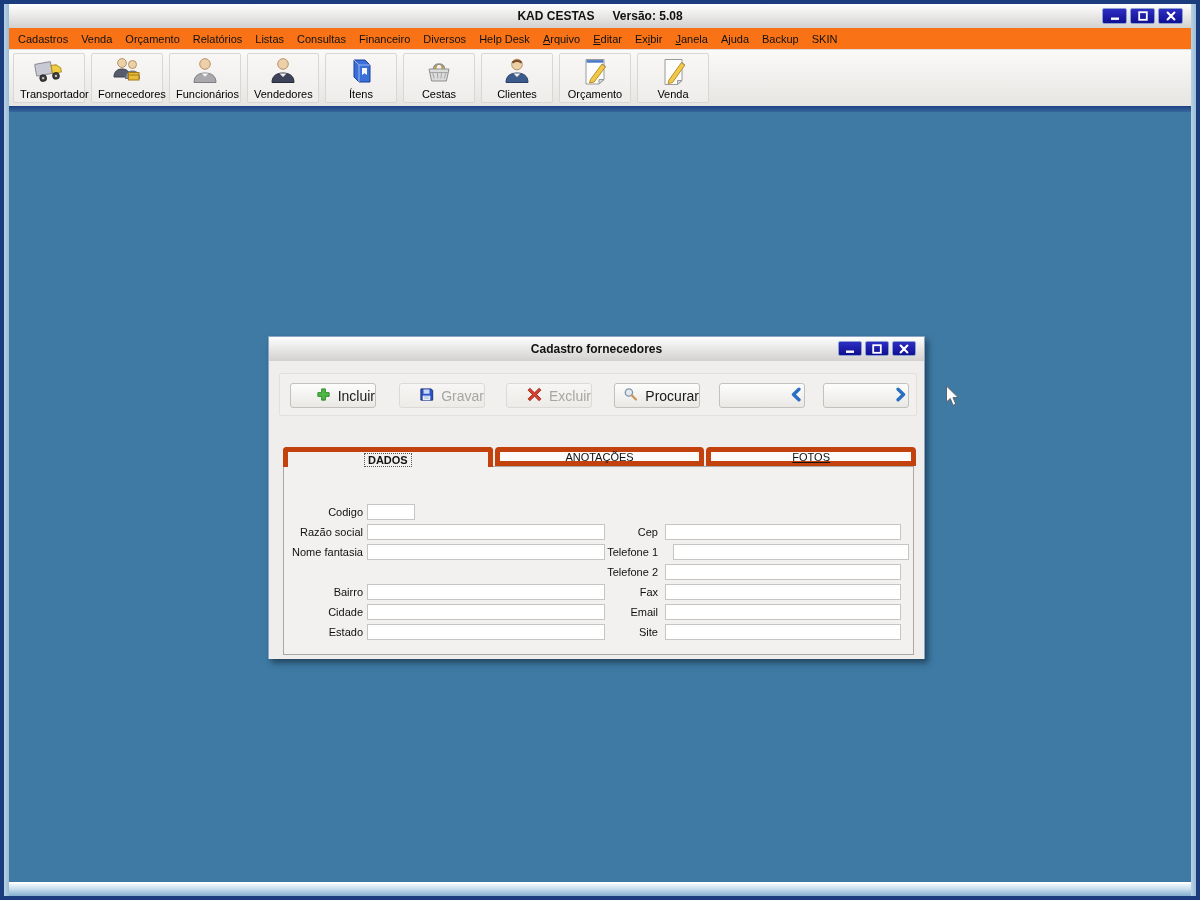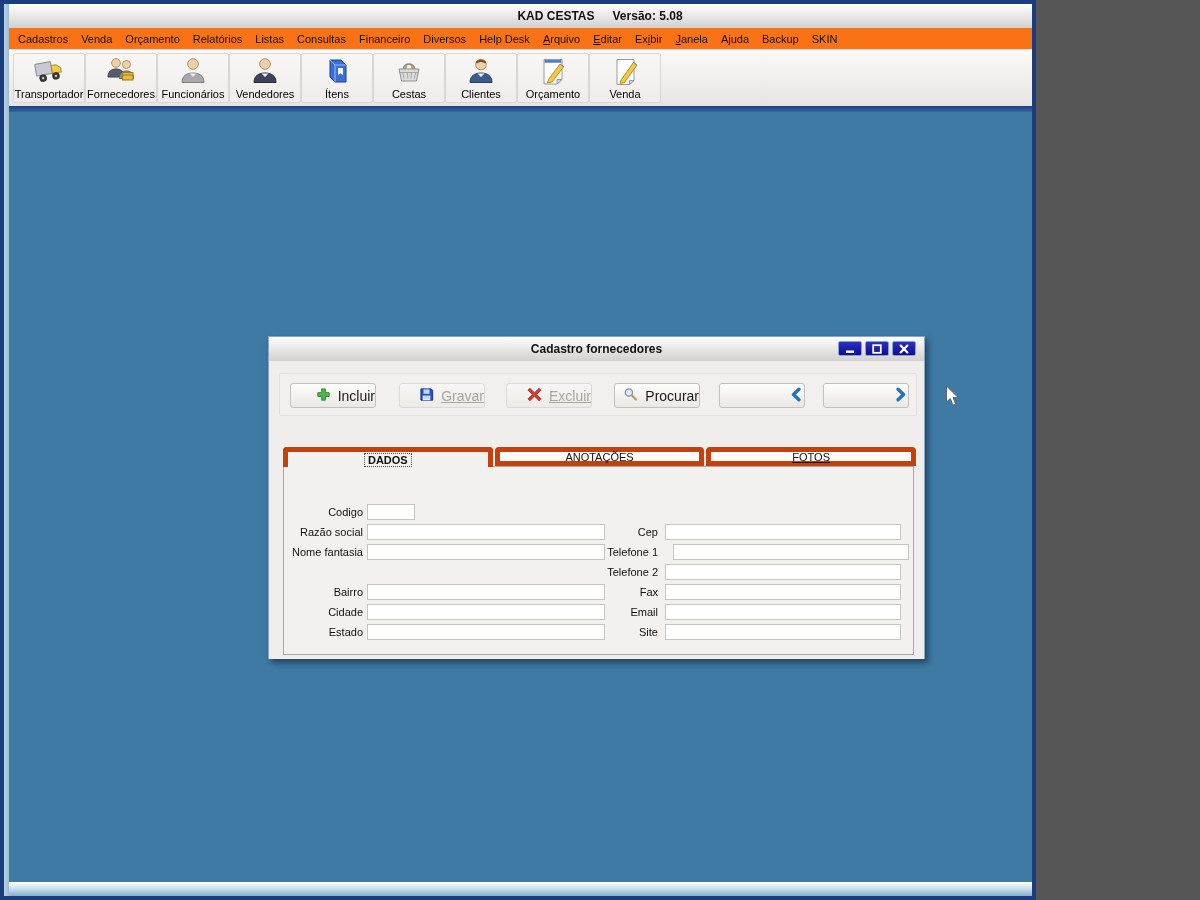--- a/index.html
+++ b/index.html
@@ -1,18 +1,18 @@
 <!DOCTYPE html>
 <html><head>
 <meta charset="utf-8">
 <style>
   html,body{margin:0;padding:0;background:#555;}
   *{box-sizing:border-box;}
   .screen{
-    position:relative;width:1036px;height:900px;
+    position:relative;width:1200px;height:900px;
     border:4px solid #1c3d7d;background:#3e7aa4;
     font-family:"Liberation Sans",sans-serif;font-size:11px;color:#111;
     overflow:hidden;
   }
   .side-strip{position:absolute;top:0;width:5px;height:892px;background:linear-gradient(90deg,#b9d2e6,#9bbcd6);}
   .side-strip.left{left:0;}
   .side-strip.right{right:0;}
 
   .titlebar{position:absolute;left:5px;top:0;width:1182px;height:24px;
     background:linear-gradient(#ffffff,#d3d1cf);
@@ -26,24 +26,24 @@
 
   .menubar{position:absolute;left:5px;top:24px;width:1182px;height:22px;
     background:#f97316;display:flex;align-items:center;gap:13px;padding-left:9px;
     border-bottom:1px solid #e0dedc;}
   .menu-item{white-space:nowrap;cursor:default;}
   .menu-item u{text-decoration:underline;}
 
   .toolbar{position:absolute;left:5px;top:46px;width:1182px;height:56px;
     background:linear-gradient(#fbfaf9,#e7e5e2);
     display:flex;align-items:flex-start;padding:3px 0 0 4px;}
-  .tbtn{position:relative;width:72px;height:50px;margin-right:0;
+  .tbtn{position:relative;width:72px;height:50px;margin-right:6px;
     background:linear-gradient(#f8f7f6,#efedeb);
     border:1px solid #d9d7d4;border-radius:2px;
-    display:flex;flex-direction:column;align-items:center;justify-content:flex-end;
+    display:flex;flex-direction:column;justify-content:flex-end;
     padding-bottom:2px;cursor:default;}
   .tbtn .ticon{position:absolute;top:1px;left:50%;transform:translateX(-50%);width:32px;height:32px;}
   .tbtn .ticon svg{width:32px;height:32px;}
   .tbtn .tlabel{font-size:11px;white-space:nowrap;}
 
   .toolbar-edge{position:absolute;left:5px;top:102px;width:1182px;height:6px;
     background:linear-gradient(#1e4284,#35689a);}
   .desktop{position:absolute;left:5px;top:108px;width:1182px;height:770px;background:#3e7aa4;}
   .bottombar{position:absolute;left:5px;top:878px;width:1182px;height:14px;
     border-top:2px solid #fff;
@@ -62,21 +62,21 @@
   .dialog-client{position:relative;width:100%;height:298px;background:#efeeec;}
 
   .action-panel{position:absolute;left:10px;top:12px;width:638px;height:43px;
     background:#f1f0ee;border:1px solid #e2e0dd;border-radius:2px;}
   .abtn{position:absolute;top:9px;width:86px;height:25px;
     border:1px solid #c2c1be;border-radius:3px;
     background:linear-gradient(#fdfdfc,#e9e8e5);
     display:flex;align-items:center;justify-content:flex-end;gap:7px;
     font-size:14px;color:#1a1a1a;cursor:default;padding:0;}
   .abtn.disabled{border-color:#dcdad7;color:#a7a6a3;
-    background:linear-gradient(#f7f6f4,#edebe8);text-decoration:underline;}
+    background:linear-gradient(#f7f6f4,#edebe8);}
   .abtn svg{width:15px;height:15px;flex:0 0 auto;}
 
   .tabstrip{position:absolute;left:14px;top:86px;width:633px;height:20px;display:flex;}
   .tab{flex:1;height:19px;margin-right:2px;
     border:5px solid #c2410c;border-radius:4px 4px 0 0;
     background:#fcfbfa;display:flex;align-items:center;justify-content:center;
     cursor:default;}
   .tab:last-child{margin-right:0;text-decoration:underline;}
   .tab.active{height:20px;background:#f2f1ef;border-bottom:none;z-index:3;font-weight:bold;}
   .tab.active .tab-label{outline:1px dotted #555;padding:0 3px;}

